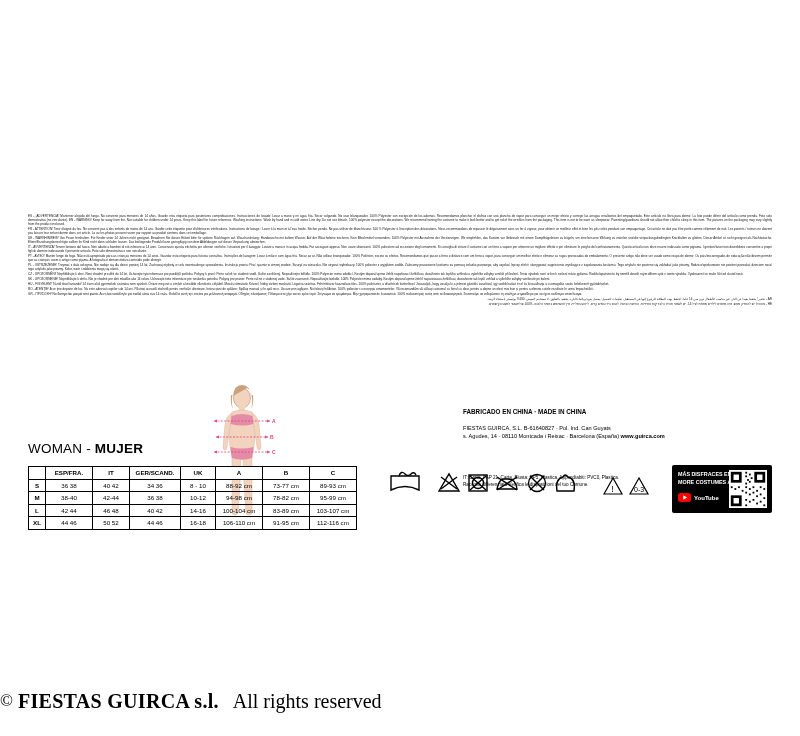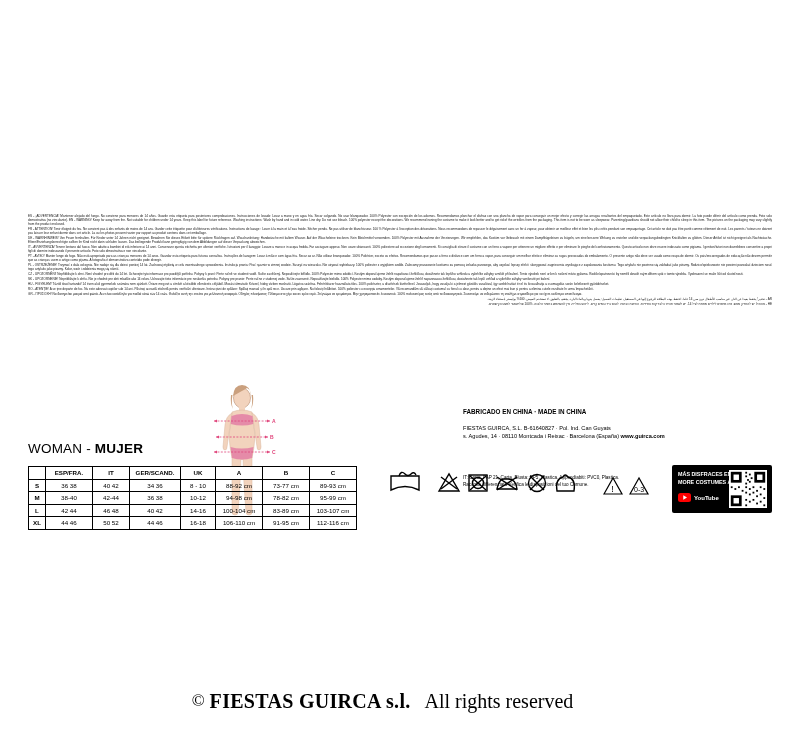--- a/index.html
+++ b/index.html
@@ -169,21 +169,20 @@
     height: 38px;
     background: #fff;
   }
 
   
   .footer {
     position: absolute;
     left: 0;
     top: 690px;
     width: 765px;
-    text-align: center;
     font-size: 20px;
     font-family: "Liberation Serif", serif;
   }
   .footer .c { font-size: 17px; vertical-align: 2px; }
   .footer .brandname { font-weight: 700; letter-spacing: .3px; }
   .footer .rights { font-weight: 400; }
 </style>
 </head>
 <body>
 

